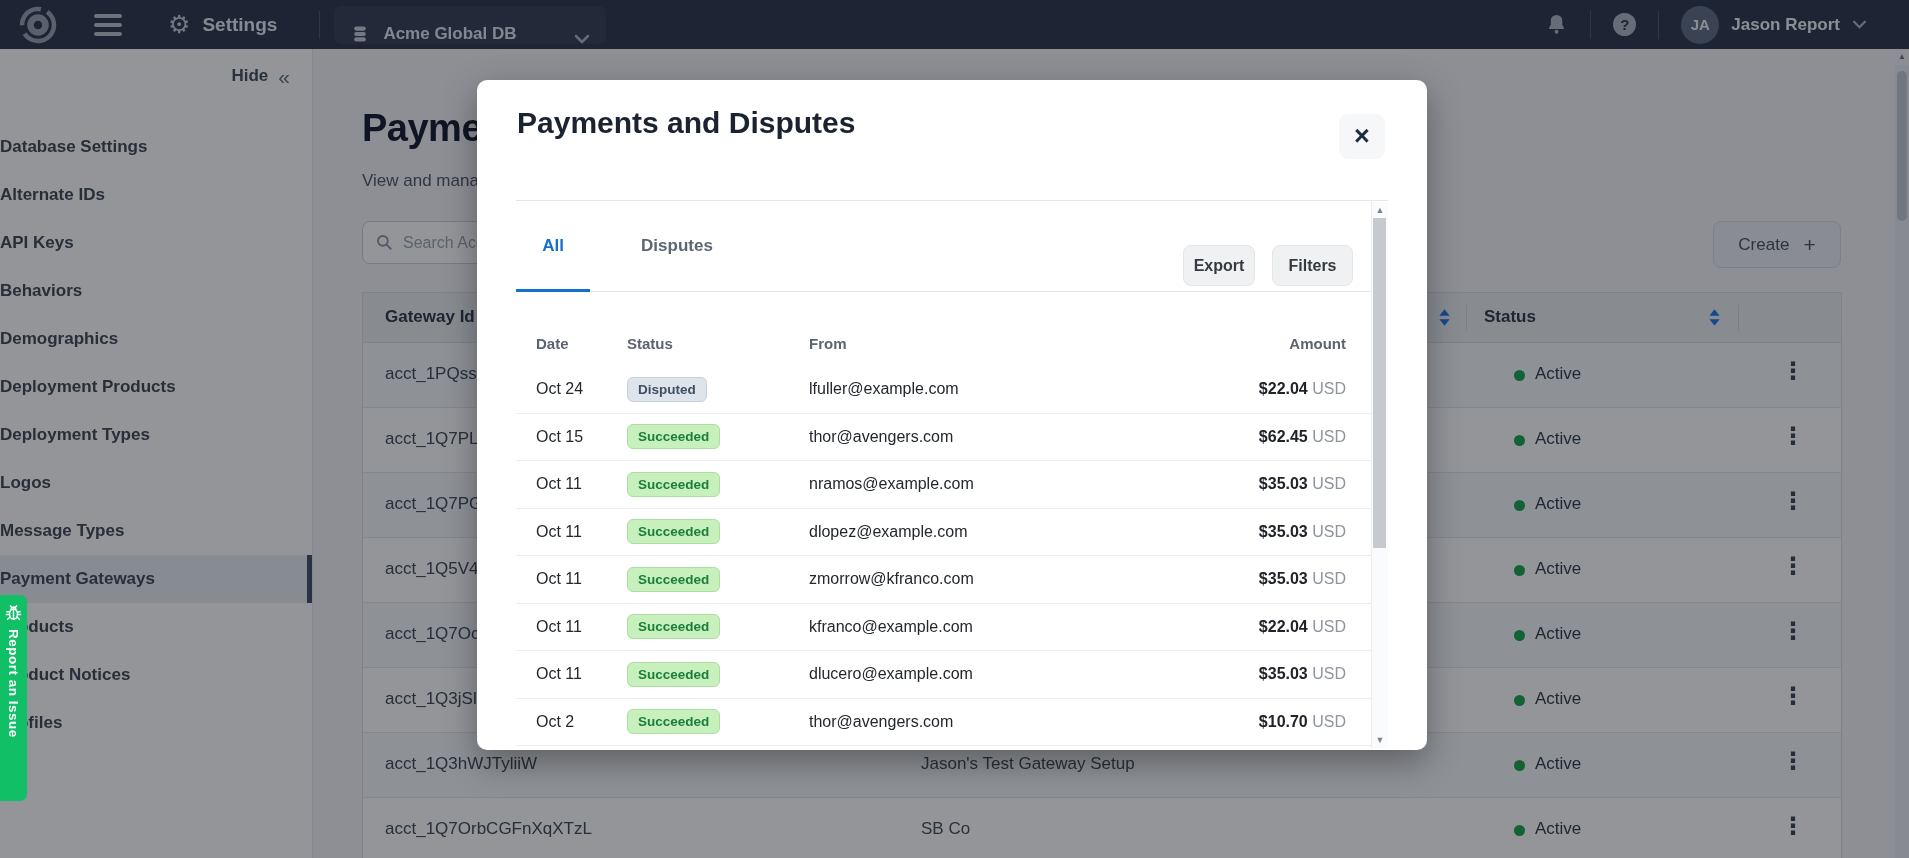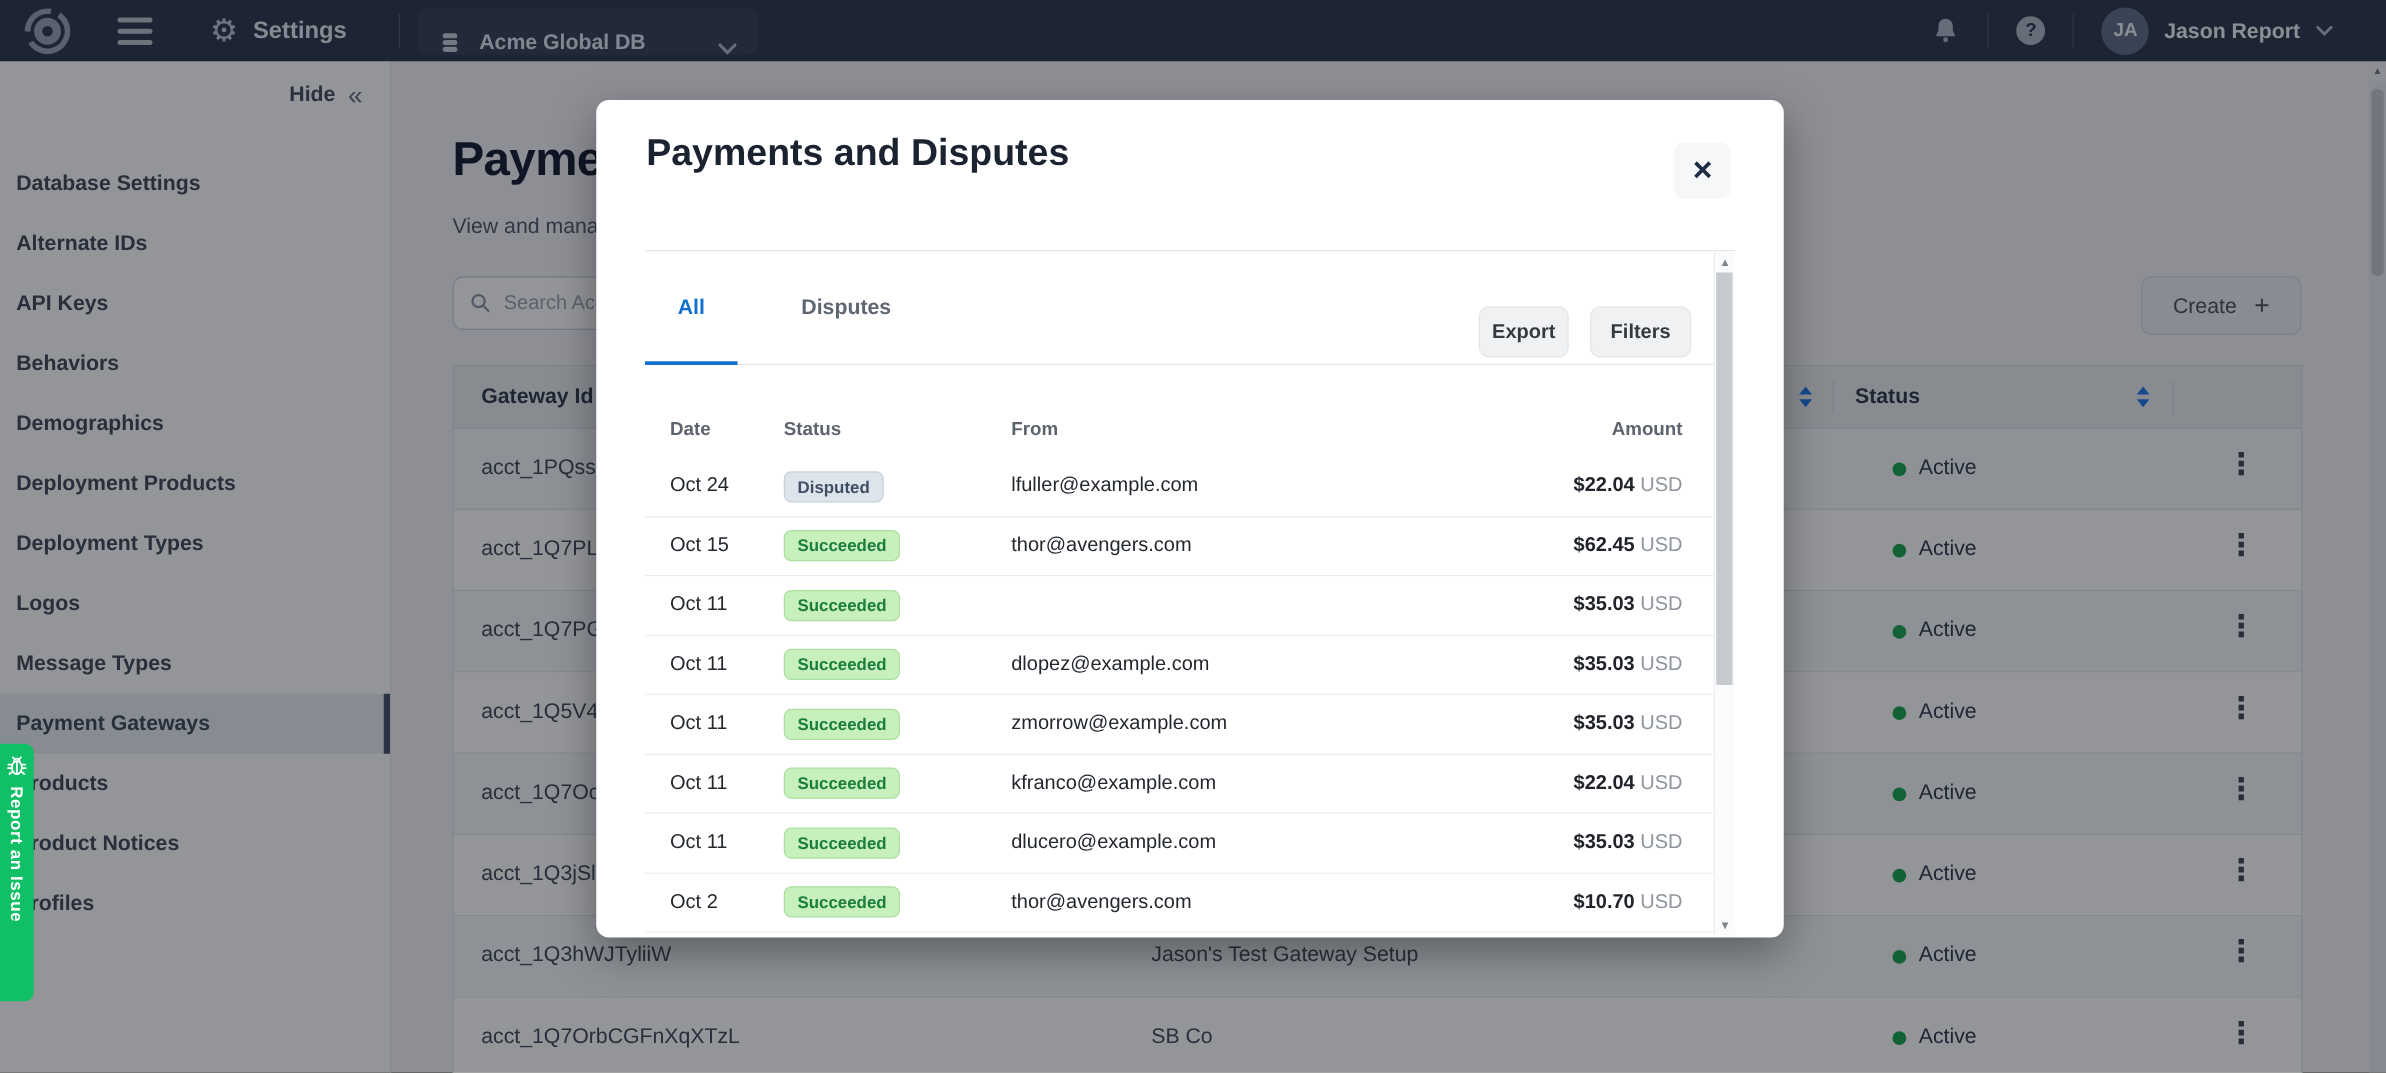--- a/index.html
+++ b/index.html
@@ -30,21 +30,21 @@
   .user-name { font-size:17px; font-weight:700; color:#eff2f7; }
 
   
   .sidebar { position:absolute; left:0; top:49px; width:313px; bottom:0; background:#ffffff;
              border-right:1px solid #e4e7eb; z-index:5; }
   .hide-row { height:50px; display:flex; align-items:center; justify-content:flex-end; gap:10px;
               padding:4px 22px 0 0; cursor:pointer; }
   .hide-label { font-size:17px; font-weight:600; color:#3e4a5c; }
   .hide-glyph { font-size:21px; color:#5b6a80; line-height:1; }
   .side-list { margin-top:24px; }
-  .side-item { position:relative; height:48px; display:flex; align-items:center; padding-left:13px; cursor:pointer; }
+  .side-item { position:relative; height:48px; display:flex; align-items:center; cursor:pointer; }
   .side-item span { font-size:17px; font-weight:600; color:#3c4654; }
   .side-item[data-active="true"] { background:#e9edf3; }
   .side-item[data-active="true"]::after { content:""; position:absolute; right:0; top:0; bottom:0; width:5px; background:#3f4e66; }
 
   
   .main { position:absolute; left:313px; top:49px; right:14px; bottom:0; }
   .page-title { position:absolute; left:49px; top:58px; font-size:38px; font-weight:700; color:#0f172a; letter-spacing:-.5px; }
   .page-subtitle { position:absolute; left:49px; top:122px; font-size:17px; color:#4a5564; }
   .search-wrap { position:absolute; left:49px; top:172px; width:322px; height:43px; }
   .search-wrap svg { position:absolute; left:13px; top:12px; }
@@ -386,34 +386,35 @@
           <div class="m-grid mrow">
             <span class="c-date">Oct 15</span>
             <span class="badge" data-status="Succeeded">Succeeded</span>
             <span class="c-from">thor@avengers.com</span>
             <span class="c-amount"><b class="amt">$62.45</b> <span class="cur">USD</span></span>
           </div>
 
           <div class="m-grid mrow">
             <span class="c-date">Oct 11</span>
             <span class="badge" data-status="Succeeded">Succeeded</span>
+            <span class="c-from">nramos@example.com</span>
             <span class="c-amount"><b class="amt">$35.03</b> <span class="cur">USD</span></span>
           </div>
 
           <div class="m-grid mrow">
             <span class="c-date">Oct 11</span>
             <span class="badge" data-status="Succeeded">Succeeded</span>
             <span class="c-from">dlopez@example.com</span>
             <span class="c-amount"><b class="amt">$35.03</b> <span class="cur">USD</span></span>
           </div>
 
           <div class="m-grid mrow">
             <span class="c-date">Oct 11</span>
             <span class="badge" data-status="Succeeded">Succeeded</span>
-            <span class="c-from">zmorrow@example.com</span>
+            <span class="c-from">zmorrow@kfranco.com</span>
             <span class="c-amount"><b class="amt">$35.03</b> <span class="cur">USD</span></span>
           </div>
 
           <div class="m-grid mrow">
             <span class="c-date">Oct 11</span>
             <span class="badge" data-status="Succeeded">Succeeded</span>
             <span class="c-from">kfranco@example.com</span>
             <span class="c-amount"><b class="amt">$22.04</b> <span class="cur">USD</span></span>
           </div>
 

